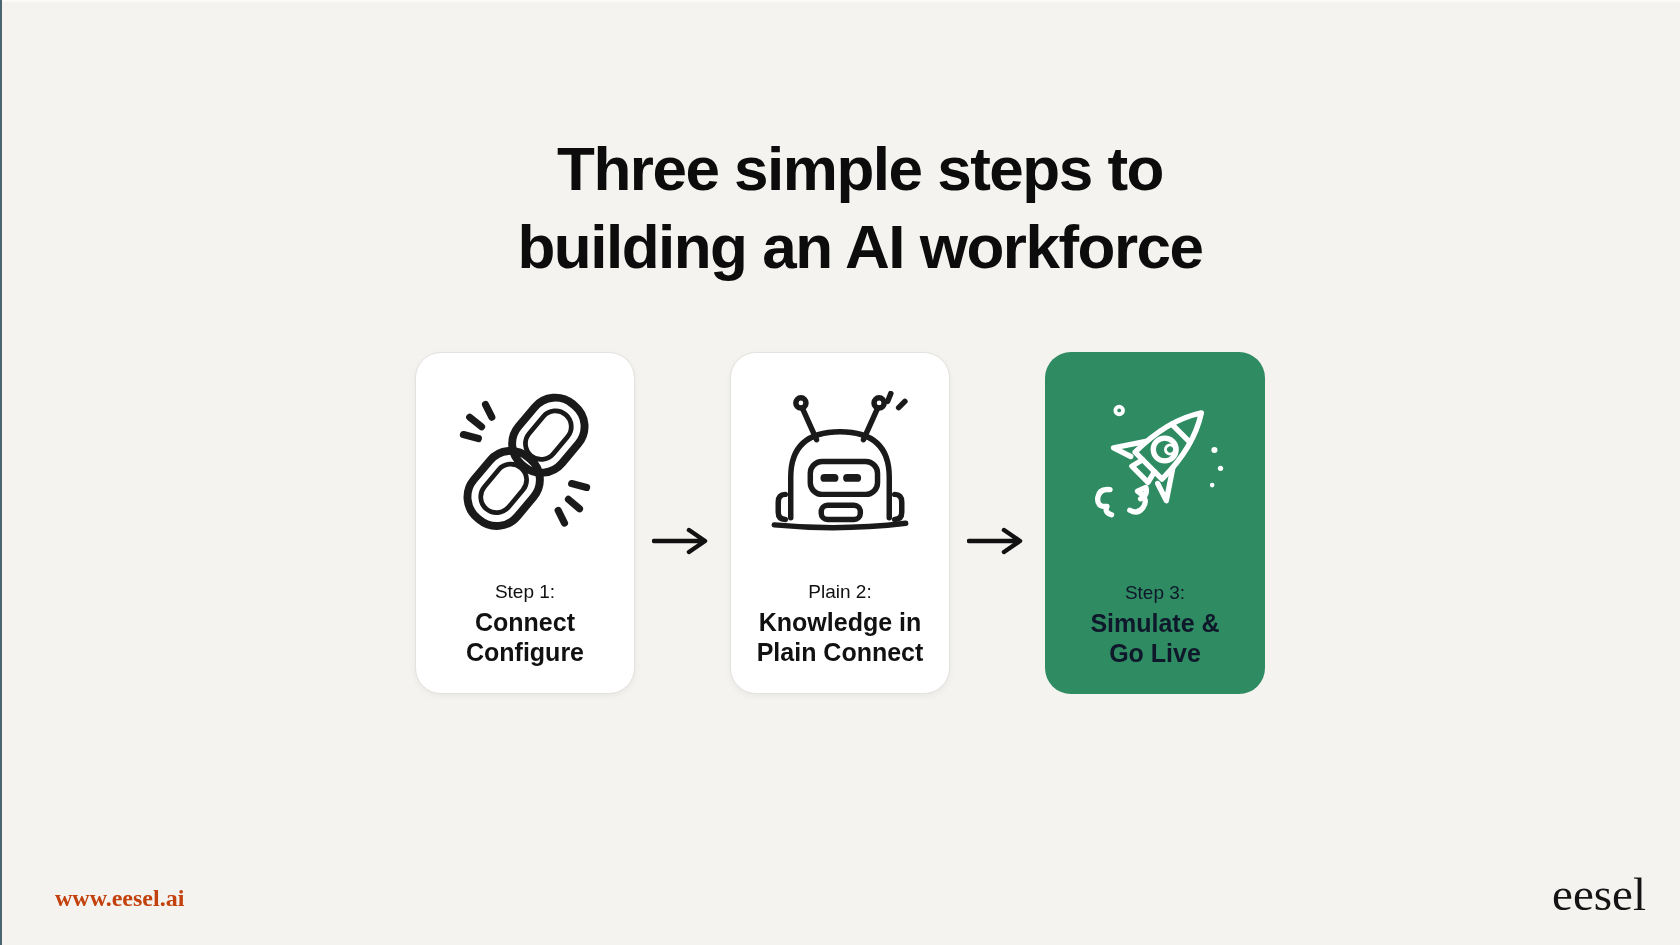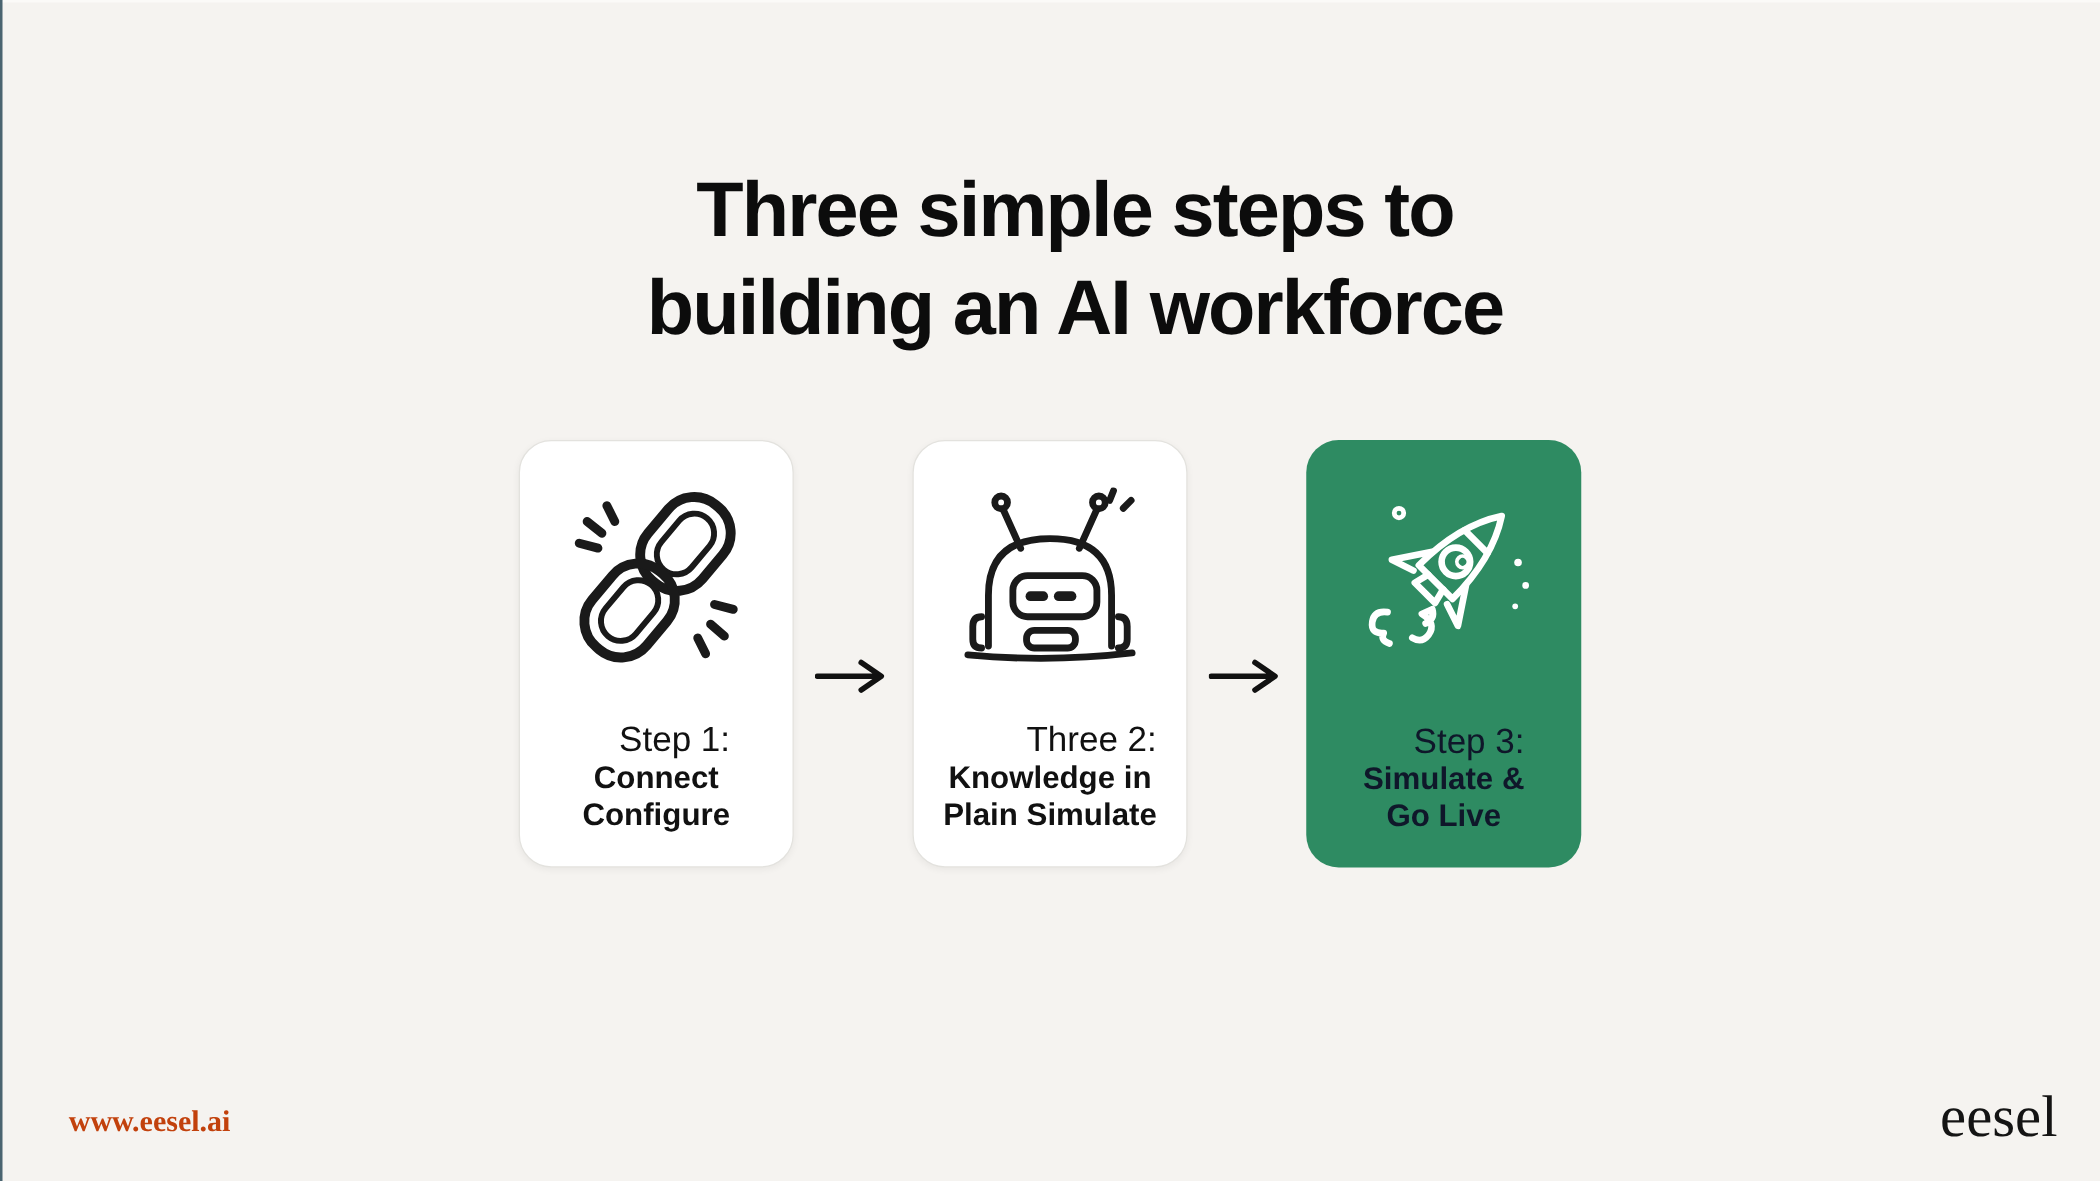--- a/index.html
+++ b/index.html
@@ -48,21 +48,21 @@
     flex: 1 1 auto;
     display: flex; align-items: center; justify-content: center;
     width: 100%;
   }
   .card-text {
     flex: 0 0 auto;
     margin-bottom: 26px;
     text-align: center;
     line-height: 30px;
   }
-  .step-label { font-size: 28px; font-weight: normal; text-align: right; }
+  .step-label { font-size: 19px; font-weight: normal; }
   .step-title { font-size: 25px; font-weight: bold; }
   .arrow-slot {
     width: 95px; height: 342px;
     display: flex; justify-content: center; align-items: flex-start;
   }
   .arrow-slot svg { margin-top: 174px; }
   .footer-url {
     position: absolute; left: 55px; bottom: 33px;
     font-family: "Liberation Serif", serif;
     font-weight: bold; font-size: 24px; color: #c2410c;
@@ -139,23 +139,23 @@
             <line x1="119" y1="111" x2="132" y2="111" stroke-width="10"></line>
             <path d="M40 132 q-9 0 -9 10 l0 13 q0 9 9 9"></path>
             <path d="M180 132 q9 0 9 10 l0 13 q0 9 -9 9"></path>
             <rect x="86" y="146" width="50" height="18" rx="8"></rect>
             <path d="M26 171 Q110 179 194 169" stroke-width="7"></path>
           </g>
         </svg>
       </span>
     </div>
     <div class="card-text">
-      <div class="step-label">Three 2:</div>
+      <div class="step-label">Plain 2:</div>
       <div class="step-title">Knowledge in</div>
-      <div class="step-title">Plain Simulate</div>
+      <div class="step-title">Plain Connect</div>
     </div>
   </div>
 
   <div class="arrow-slot">
     <span>
       <svg width="62" height="30" viewBox="0 0 62 30" fill="none">
         <path d="M2 15 H50 M37 4 L53 15 L37 26" stroke="#111" stroke-width="4.5" stroke-linecap="round" stroke-linejoin="round"></path>
       </svg>
     </span>
   </div>

